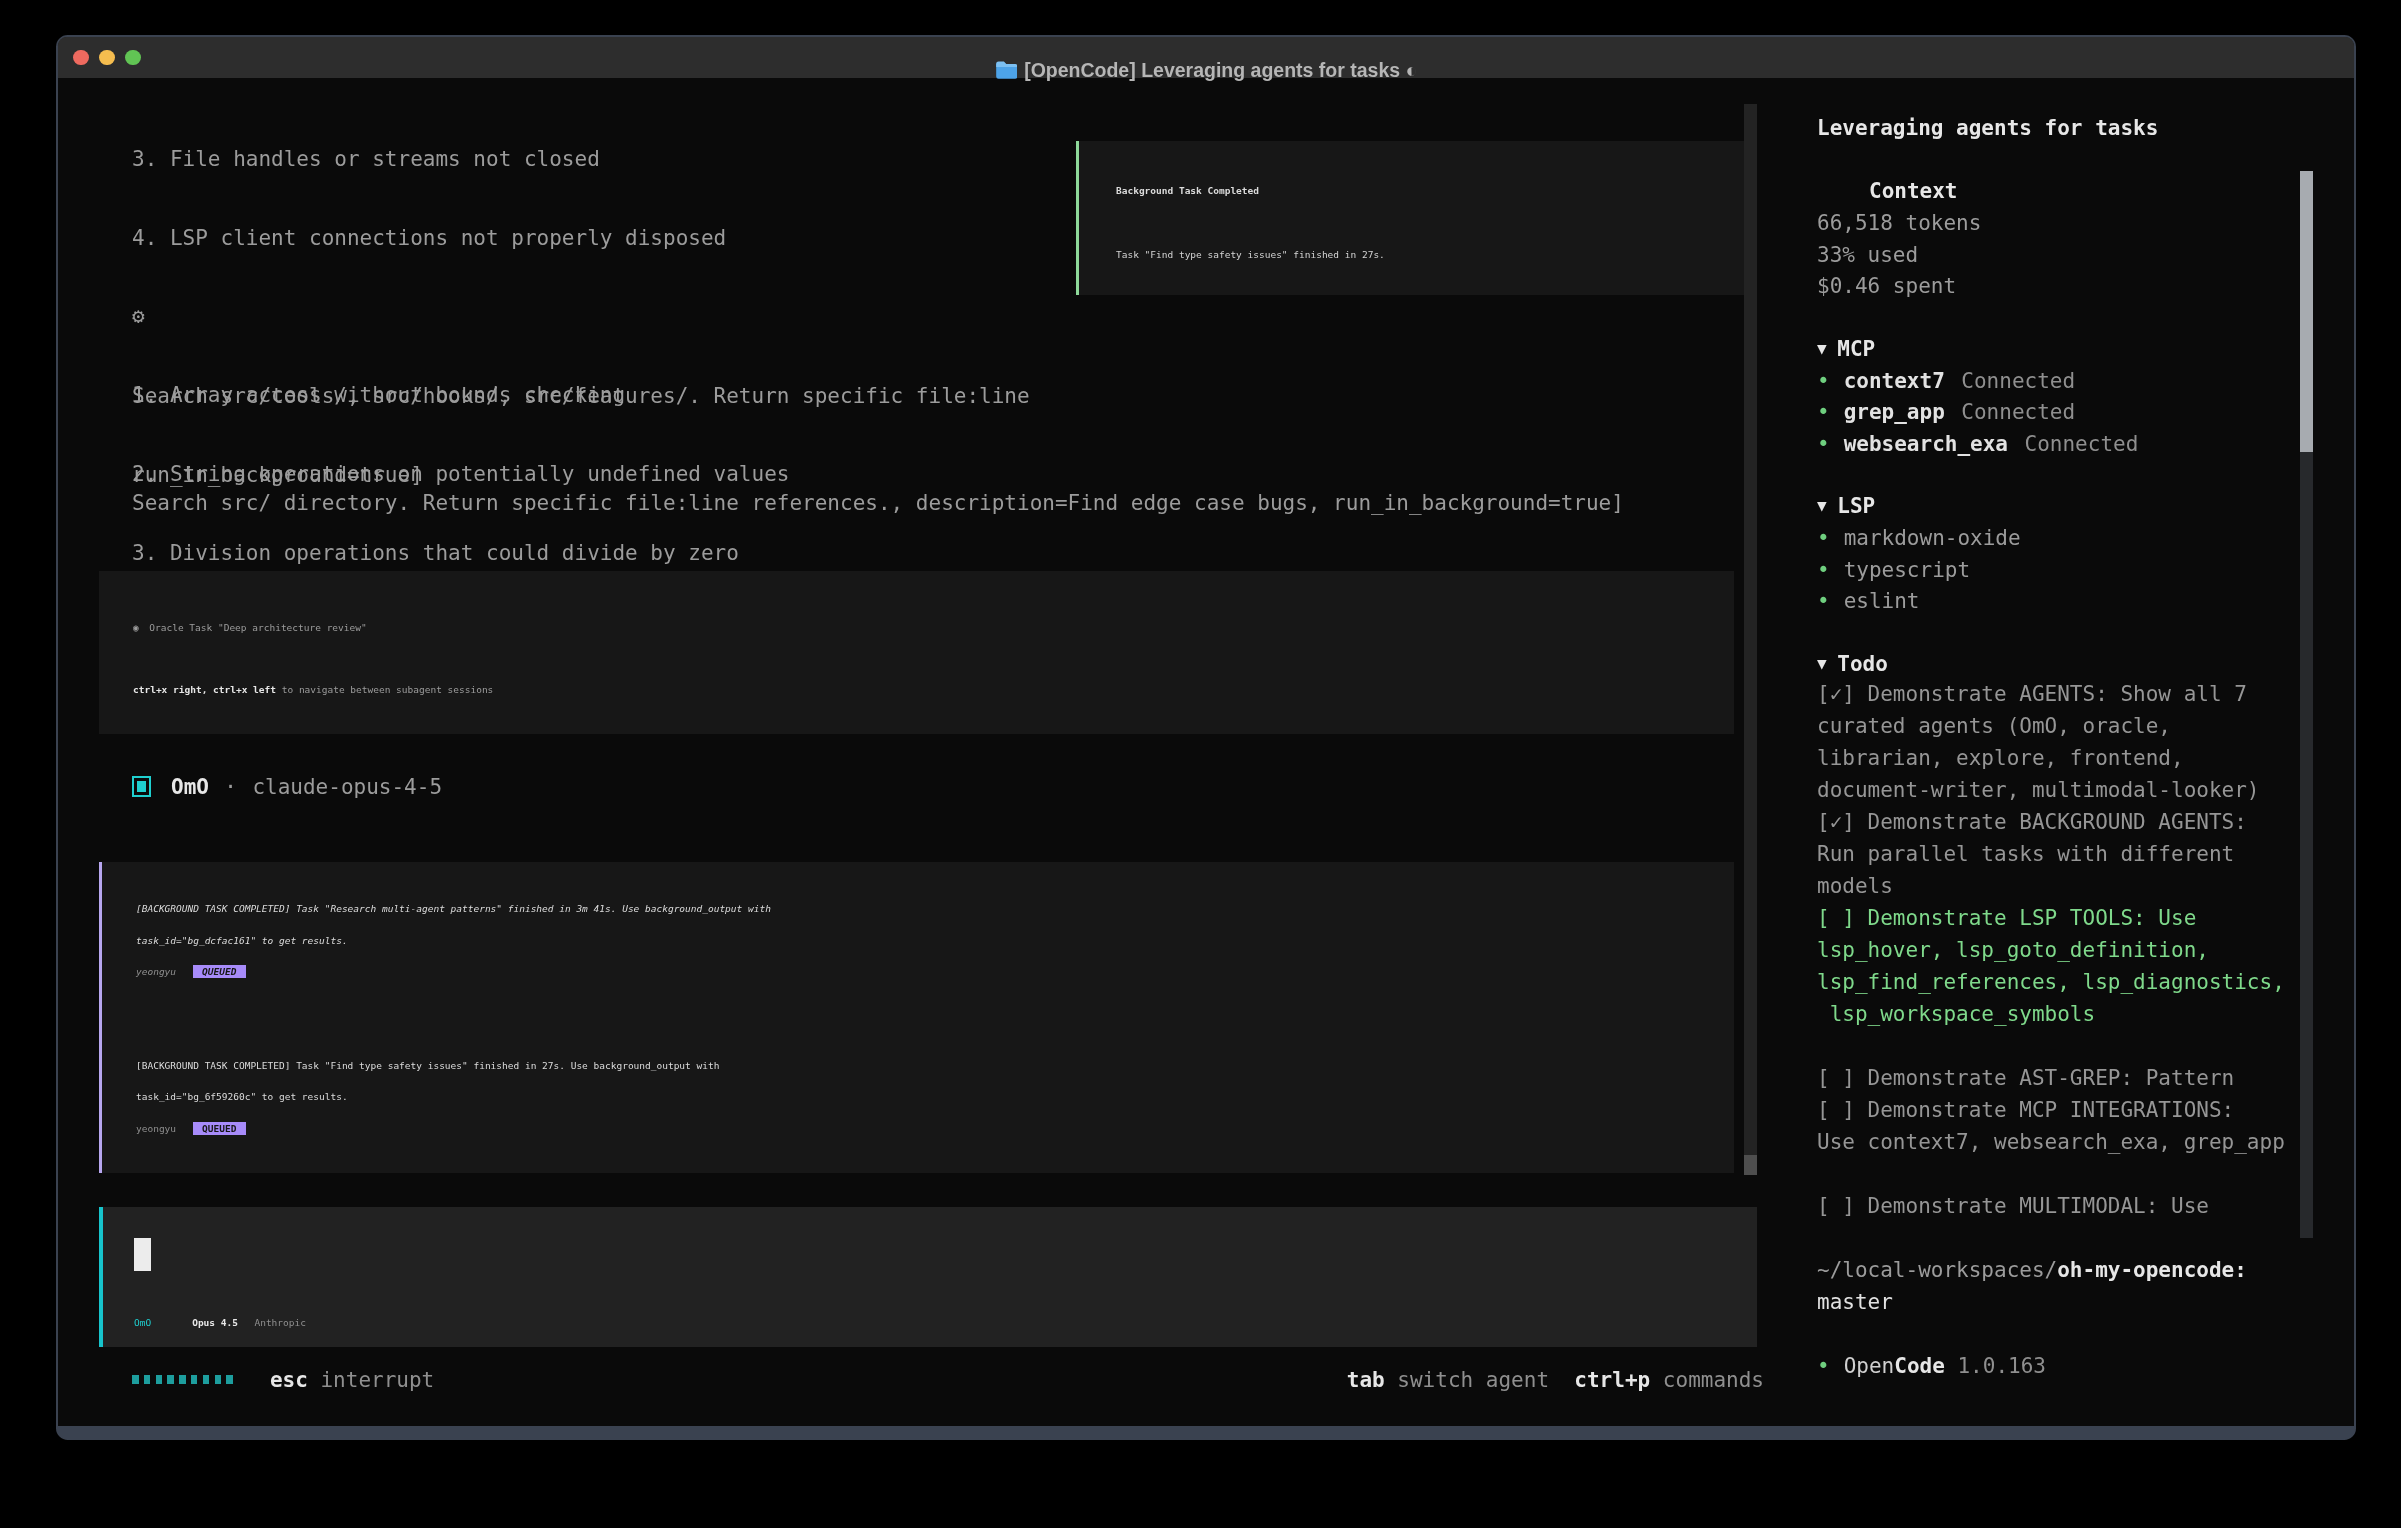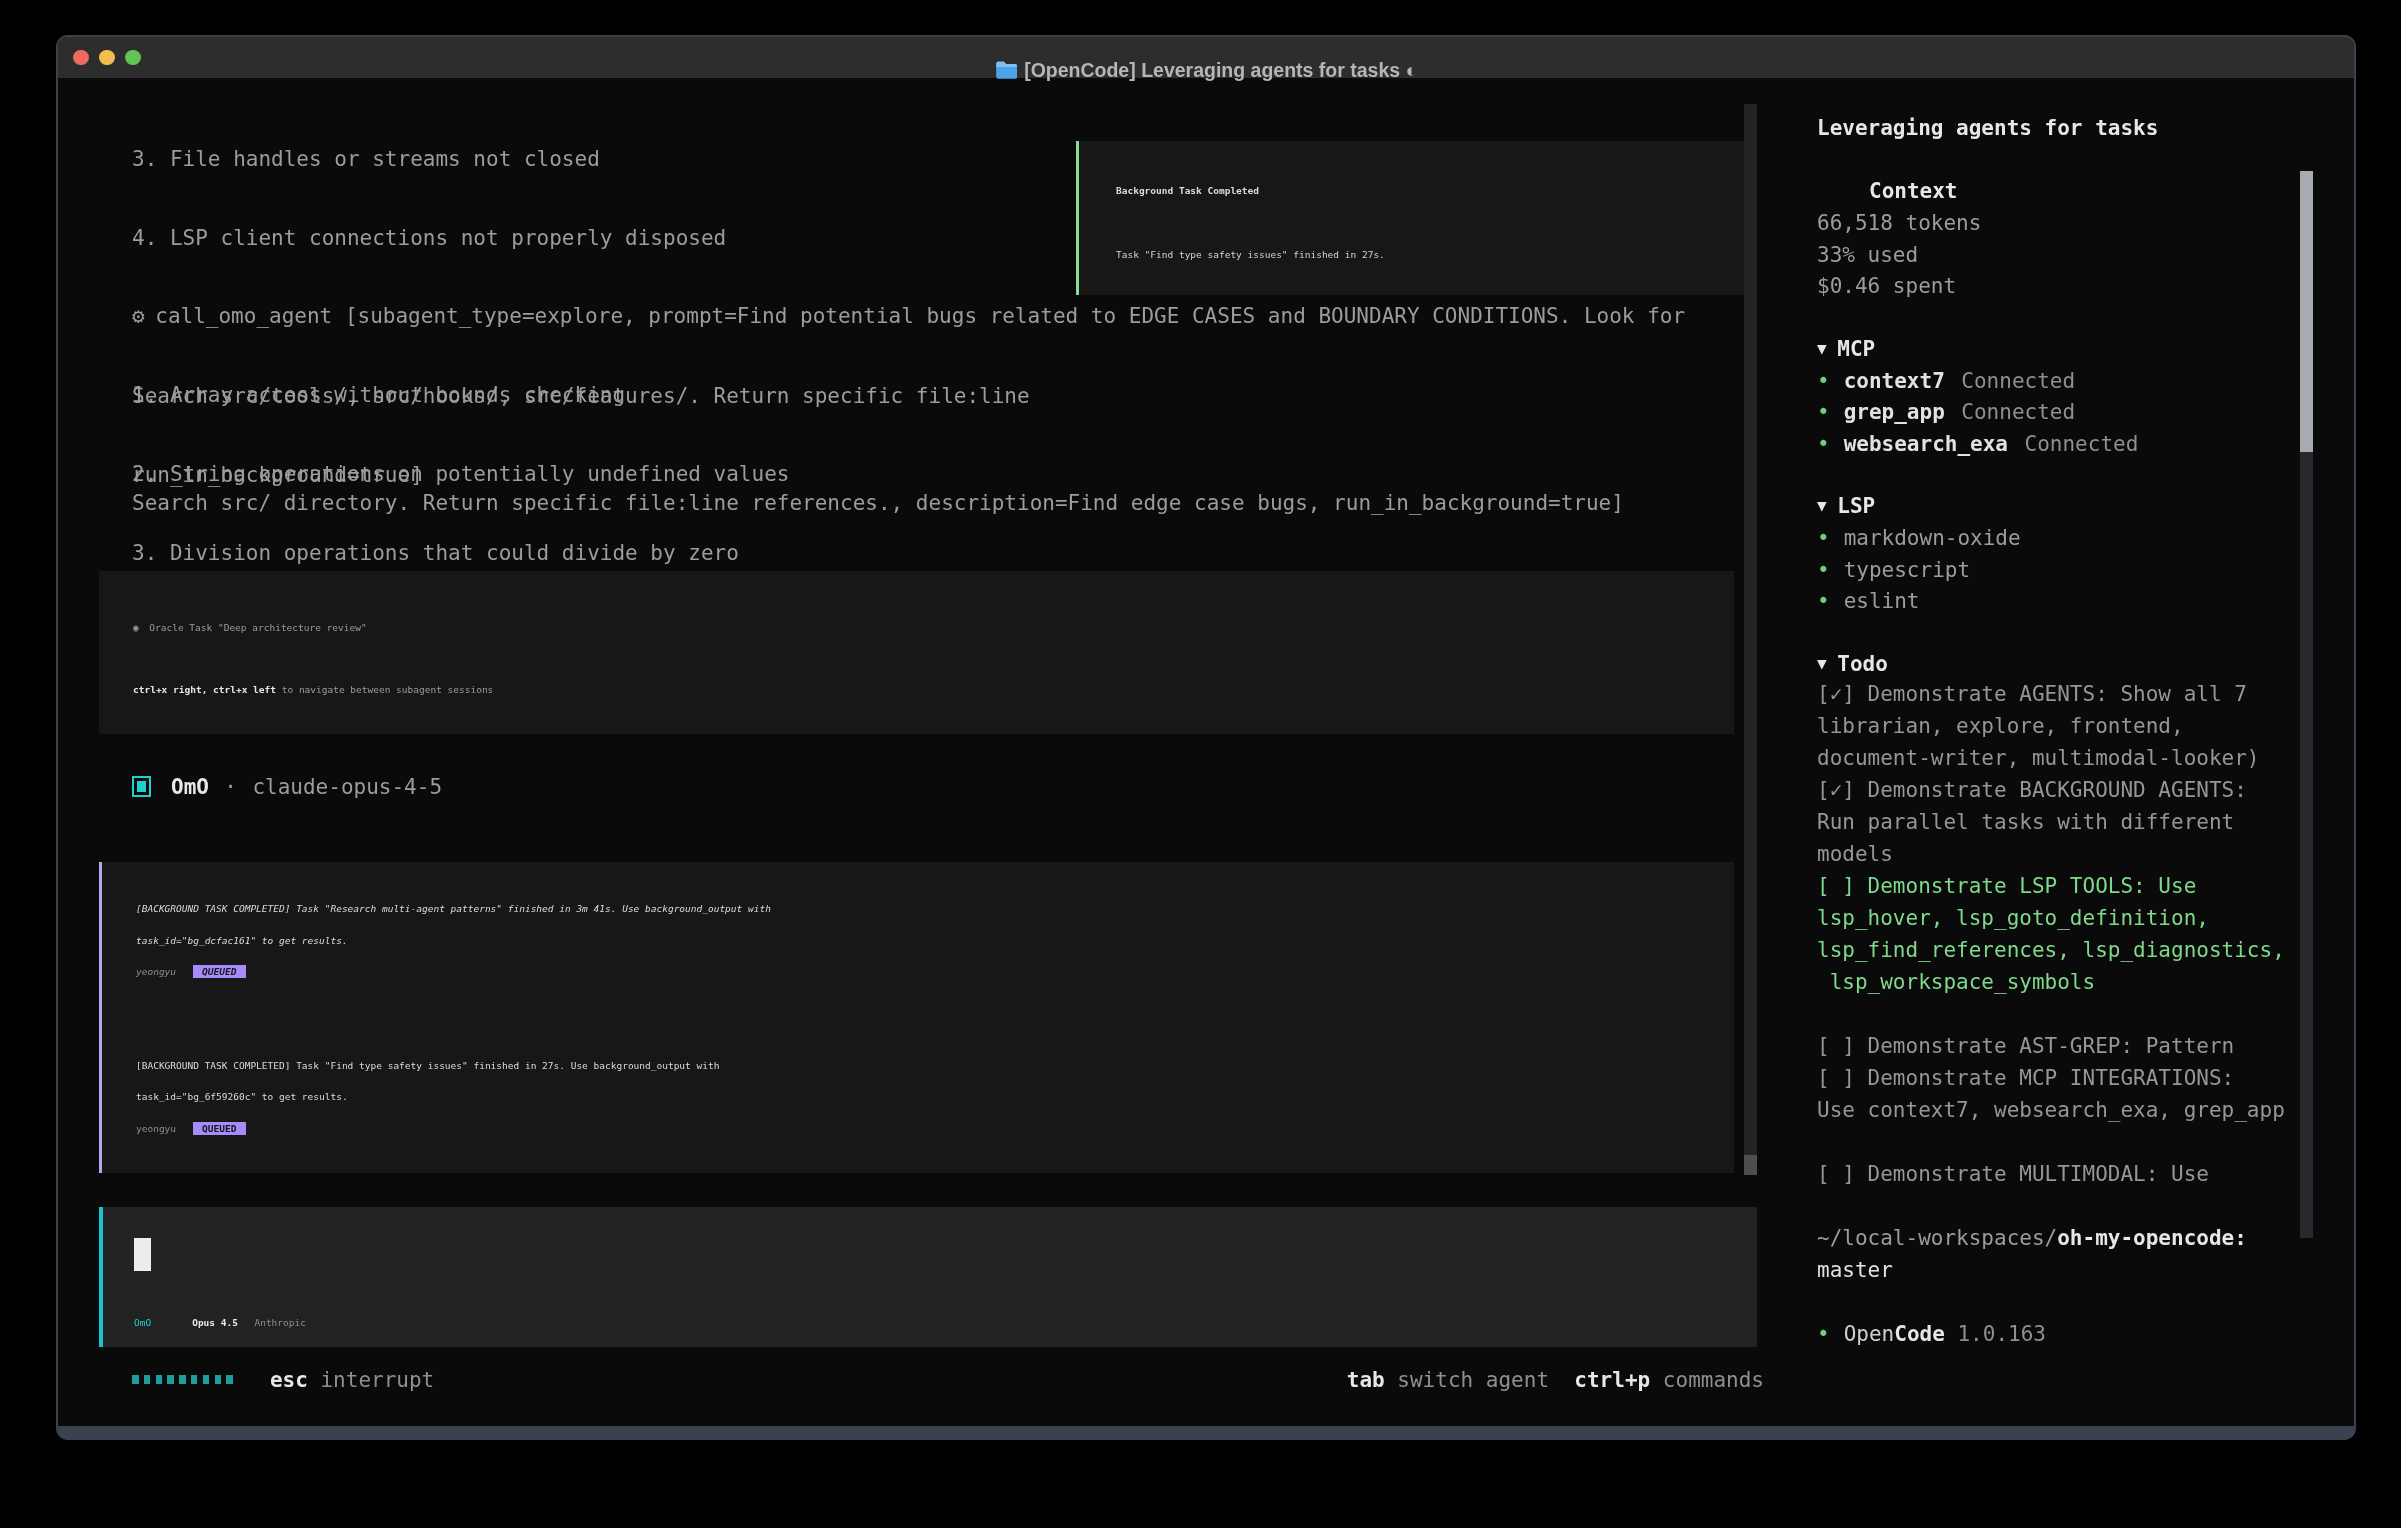--- a/index.html
+++ b/index.html
@@ -74,21 +74,20 @@
     <div class="stack mono" style="left:74px;top:17.7px;">
       <div class="ln">3. File handles or streams not closed</div>
       <div class="ln">4. LSP client connections not properly disposed</div>
       <div class="ln"></div>
       <div class="ln">Search src/tools/, src/hooks/, src/features/. Return specific file:line</div>
       <div class="ln">run_in_background=true]</div>
     </div>
 
     <div class="row" style="left:74px;top:222px;">
       <span style="margin-right:10.6px;">⚙</span>
-      <span>call_omo_agent [subagent_type=explore, prompt=Find potential bugs related to EDGE CASES and BOUNDARY CONDITIONS. Look for</span>
     </div>
 
     <div class="stack mono" style="left:74px;top:253px;">
       <div class="ln">1. Array access without bounds checking</div>
       <div class="ln">2. String operations on potentially undefined values</div>
       <div class="ln">3. Division operations that could divide by zero</div>
       <div class="ln">4. Path operations that don't handle Windows vs Unix differences</div>
     </div>
 
     <div class="row" style="left:74px;top:409px;">Search src/ directory. Return specific file:line references., description=Find edge case bugs, run_in_background=true]</div>
@@ -206,20 +205,21 @@
       <span>eslint</span>
     </div>
 
     <div class="row" style="left:1759px;top:570px;">
       <span class="tri">▼</span>
       <span class="wb">Todo</span>
     </div>
 
     <div class="todo-flow mono">
       <div class="trow tdone">[✓] Demonstrate AGENTS: Show all 7</div>
+      <div class="trow tdone">curated agents (OmO, oracle,</div>
       <div class="trow tdone">librarian, explore, frontend,</div>
       <div class="trow tdone">document-writer, multimodal-looker)</div>
       <div class="trow tdone">[✓] Demonstrate BACKGROUND AGENTS:</div>
       <div class="trow tdone">Run parallel tasks with different</div>
       <div class="trow tdone">models</div>
       <div class="trow tactive">[ ] Demonstrate LSP TOOLS: Use</div>
       <div class="trow tactive">lsp_hover, lsp_goto_definition,</div>
       <div class="trow tactive">lsp_find_references, lsp_diagnostics,</div>
       <div class="trow tactive"> lsp_workspace_symbols</div>
       <div class="trow tblank"></div>

